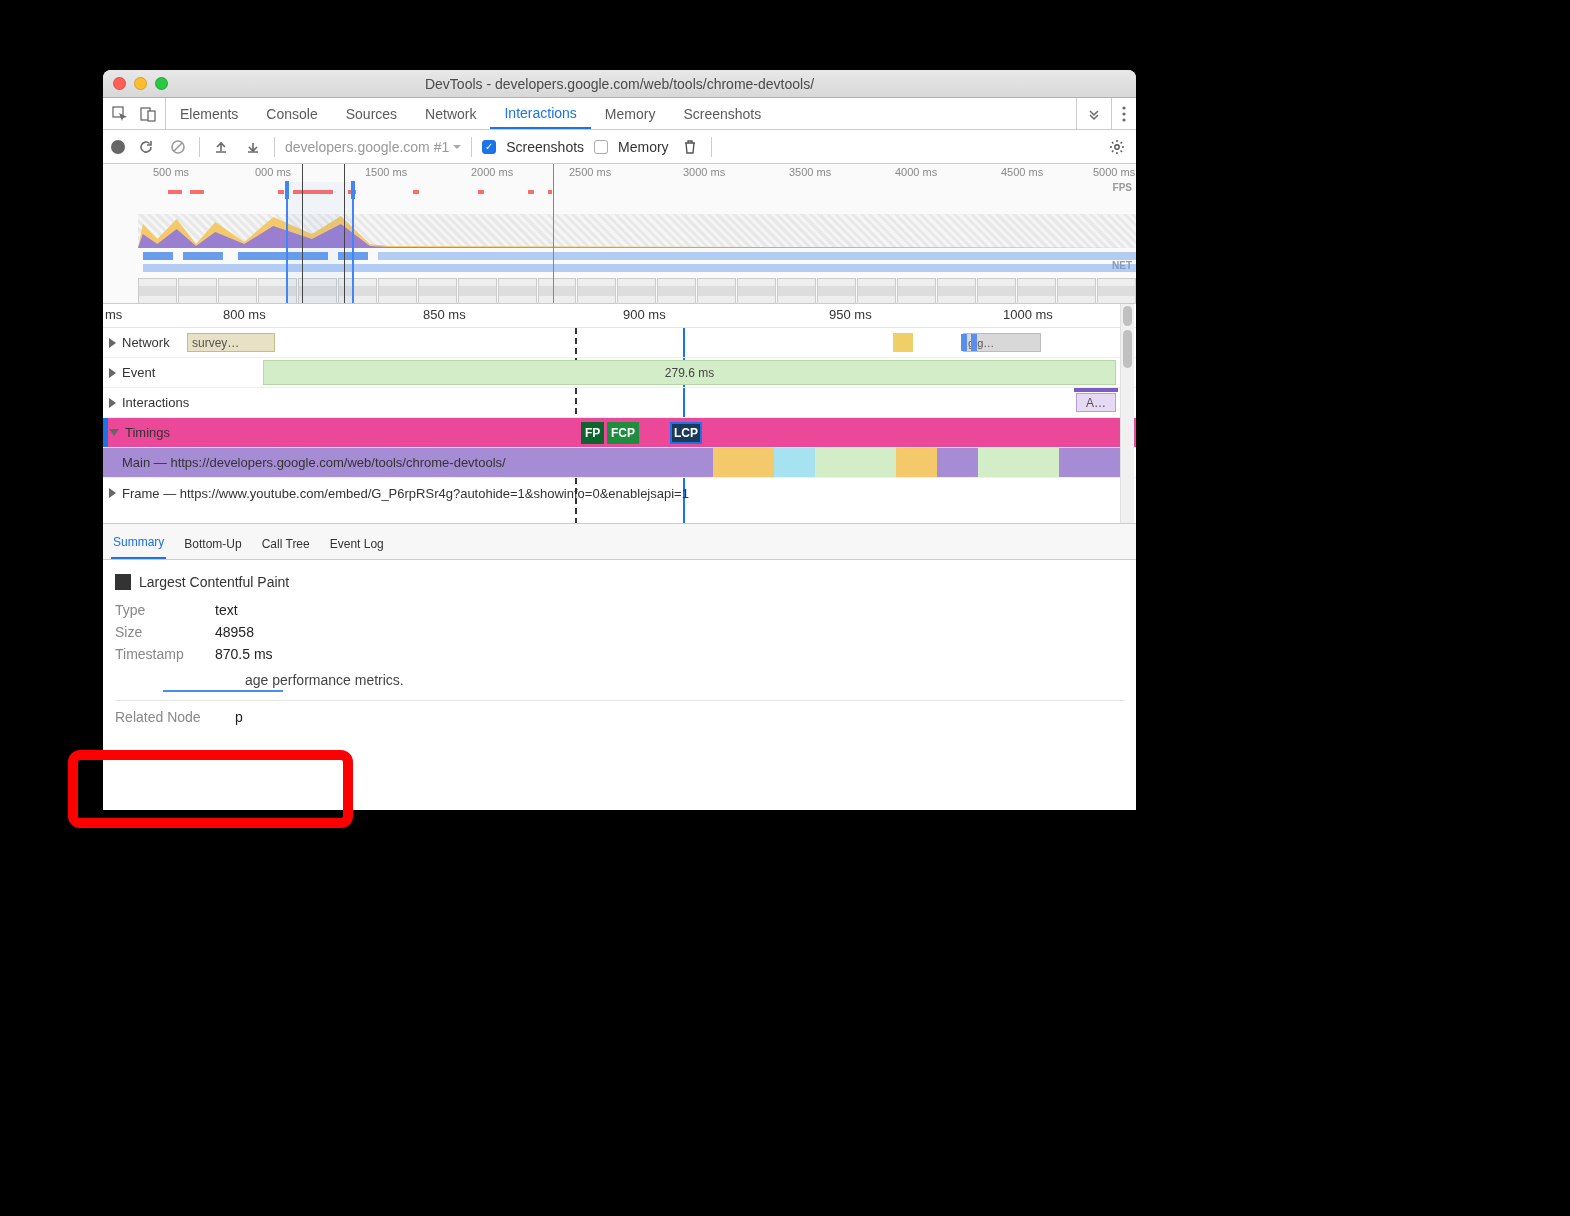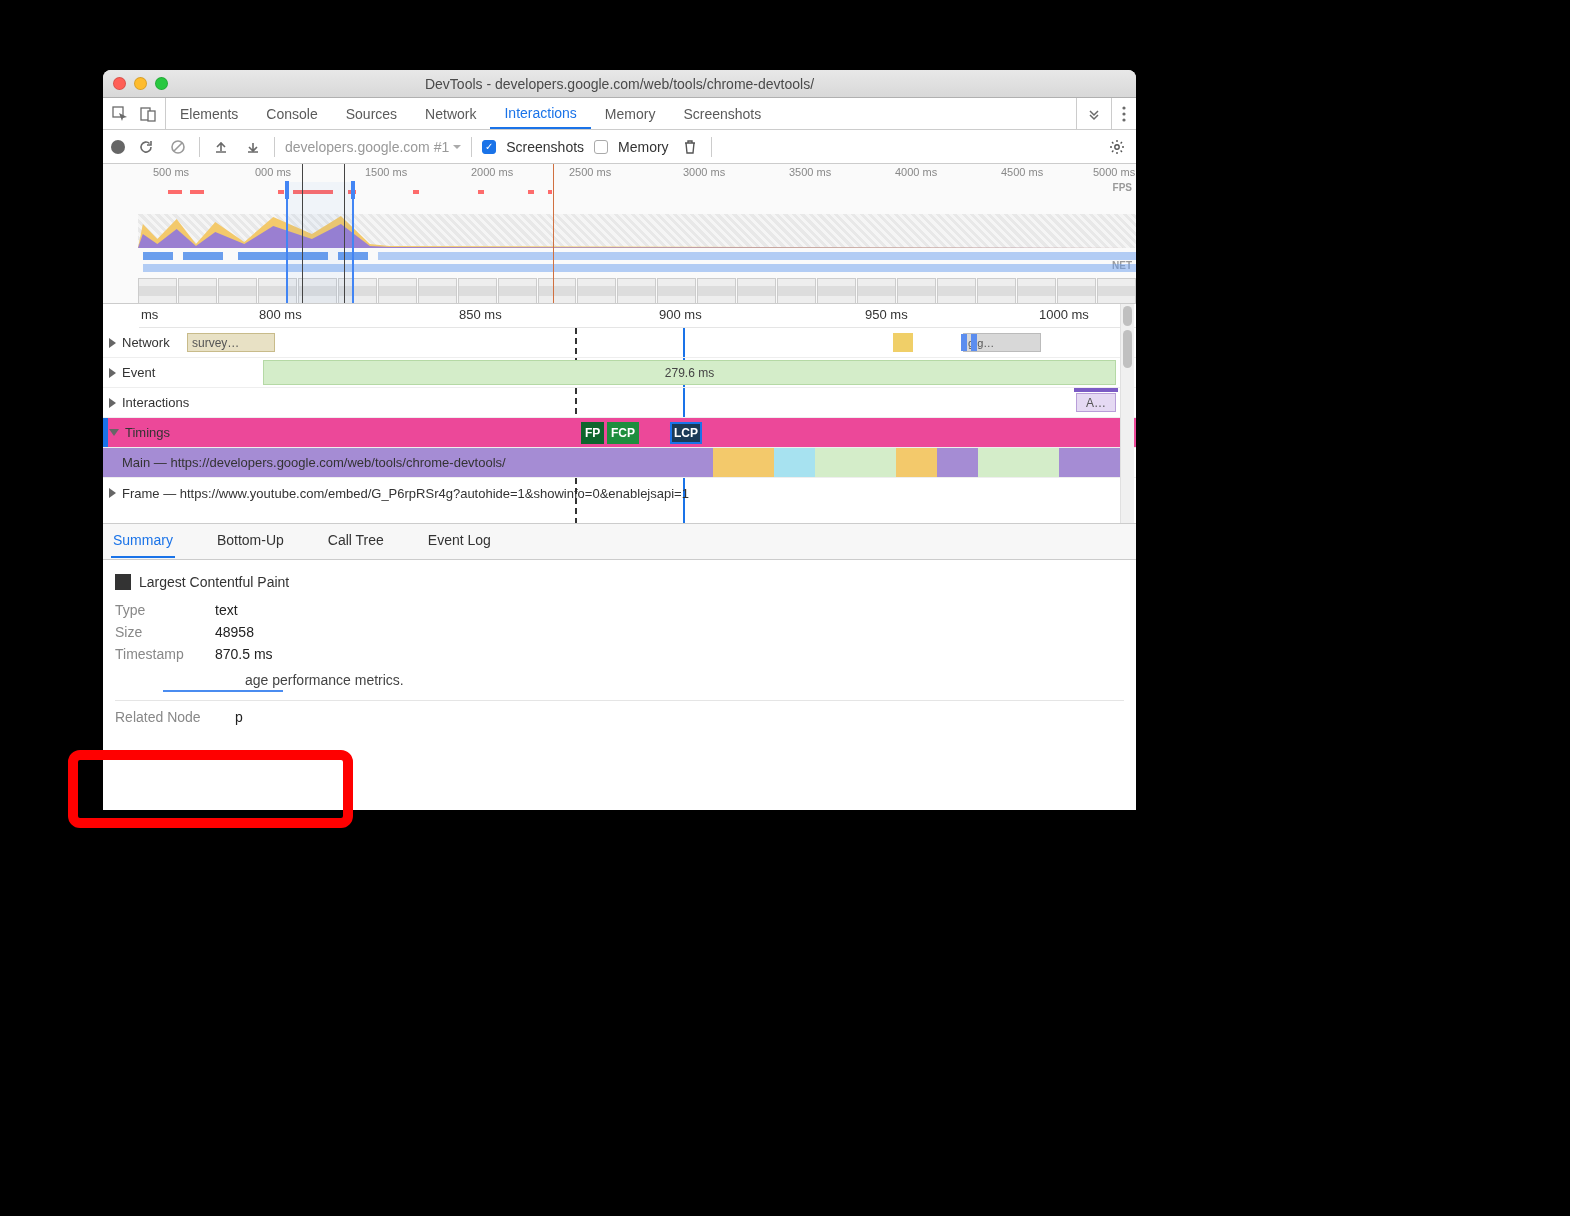--- a/index.html
+++ b/index.html
@@ -48,21 +48,21 @@
   .ov-handle { position: absolute; top: -1px; width: 4px; height: 18px; background: #4285f4; }
   .ov-cpu-area { position: absolute; top: 32px; height: 34px; left: 0; right: 0; background: repeating-linear-gradient(45deg,#e8e8e8,#e8e8e8 3px,#f5f5f5 3px,#f5f5f5 6px); overflow: hidden; }
   .ov-net-row { position: absolute; top: 70px; height: 8px; left: 0; right: 0; }
   .ov-net-row2 { position: absolute; top: 82px; height: 8px; left: 0; right: 0; }
   .nb { position: absolute; height: 100%; background: #6a9eed; }
   .thumbs { position: absolute; top: 96px; left: 0; right: 0; height: 26px; display: flex; gap: 1px; }
   .th { flex: 1; background: linear-gradient(#eee 30%, #ddd 30% 70%, #eee 70%); border: 1px solid #ccc; }
   
   
   .detail { flex: 0 0 auto; border-bottom: 1px solid #ccc; position: relative; background: #fff; }
-  .det-ruler { height: 24px; border-bottom: 1px solid #e5e5e5; position: relative; font-size: 13px; color: #333; margin-left: 36px; }
+  .det-ruler { height: 24px; border-bottom: 1px solid #e5e5e5; position: relative; font-size: 13px; color: #333; }
   .det-tick { position: absolute; top: 3px; }
   .scrollbar { position: absolute; right: 2px; top: 0; width: 14px; background: #f0f0f0; border-left:1px solid #e0e0e0; }
   .scroll-thumb { position: absolute; left: 2px; right: 2px; background: #c0c0c0; border-radius: 6px; }
   .track-row { height: 30px; border-bottom: 1px solid #eee; display: flex; align-items: center; padding-left: 6px; font-size: 13px; color: #333; position: relative; }
   .track-row.sel { background: #ec4899; }
   .tri { display: inline-block; width: 0; height: 0; margin-right: 4px; }
   .tri.right { border-top: 5px solid transparent; border-bottom: 5px solid transparent; border-left: 7px solid #666; }
   .tri.down { border-left: 5px solid transparent; border-right: 5px solid transparent; border-top: 7px solid #666; }
   .track-label { z-index: 2; position: relative; padding: 0 2px; }
   .bar-net { position: absolute; left: 20px; width: 245px; top: 5px; bottom: 5px; background: #e8e1c5; border: 1px solid #c8bb8a; font-size: 12px; color: #555; padding-left: 4px; display:flex; align-items:center; overflow:hidden; }
@@ -71,21 +71,21 @@
   .dashed-line { position: absolute; top: 0; bottom: 0; border-left: 2px dashed #333; }
   .solid-blue { position: absolute; top: 0; bottom: 0; border-left: 2px solid #1a73e8; }
   .timing-badge { position: absolute; top: 4px; height: 22px; padding: 0 4px; color: #fff; font-size: 12px; font-weight: 600; display: flex; align-items: center; }
   .badge-fp { background: #0d652d; }
   .badge-fcp { background: #1e8e3e; }
   .badge-lcp { background: #1b3a57; border: 2px solid #1a73e8; padding:0 2px; }
   .track-row.main { background: #fff; }
   .strip-bg { position:absolute; top:0; bottom:0; }
   
   
-  .btabs { height: 36px; border-bottom: 1px solid #ccc; display: flex; align-items: flex-start; font-size: 14px; color: #333; padding: 0 8px; gap: 40px; background:#f7f7f7; }
+  .btabs { height: 36px; border-bottom: 1px solid #ccc; display: flex; align-items: flex-end; font-size: 12px; color: #333; padding: 0 8px; gap: 16px; background:#f7f7f7; }
   .btab { padding: 8px 2px; cursor: pointer; }
   .btab.active { color: #1a73e8; border-bottom: 2px solid #1a73e8; }
   
   
   .summary { flex: 1; padding: 14px 12px; font-size: 14px; color: #333; position:relative; background:#fff; }
   .s-head { display: flex; align-items: center; gap: 8px; margin-bottom: 12px; }
   .s-swatch { width: 16px; height: 16px; background: #333; }
   .s-row { display: flex; gap: 10px; margin: 6px 0; }
   .s-label { color: #888; width: 90px; }
   .s-val { color: #222; }

